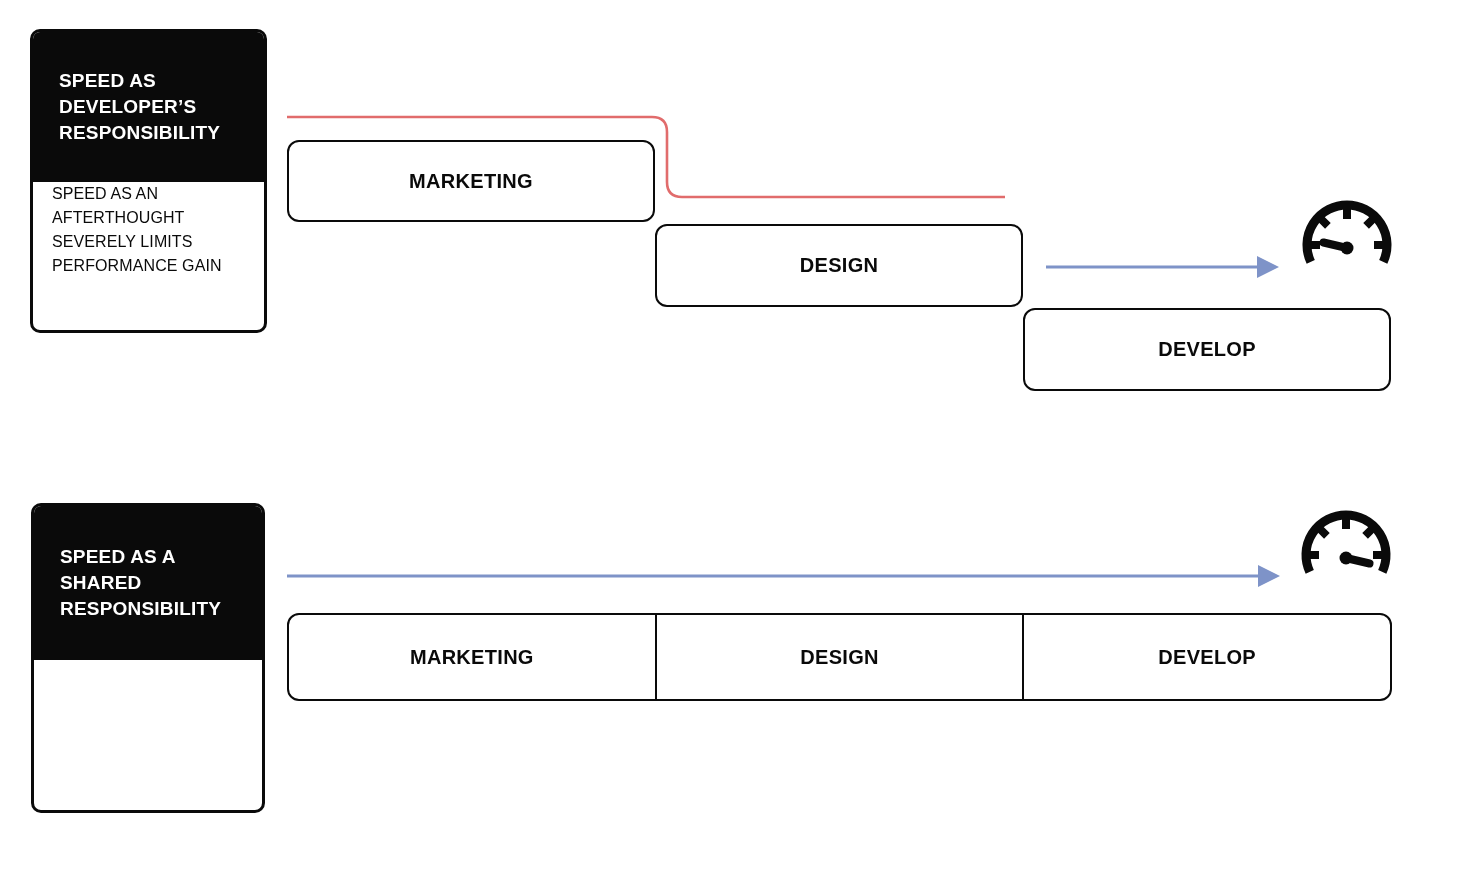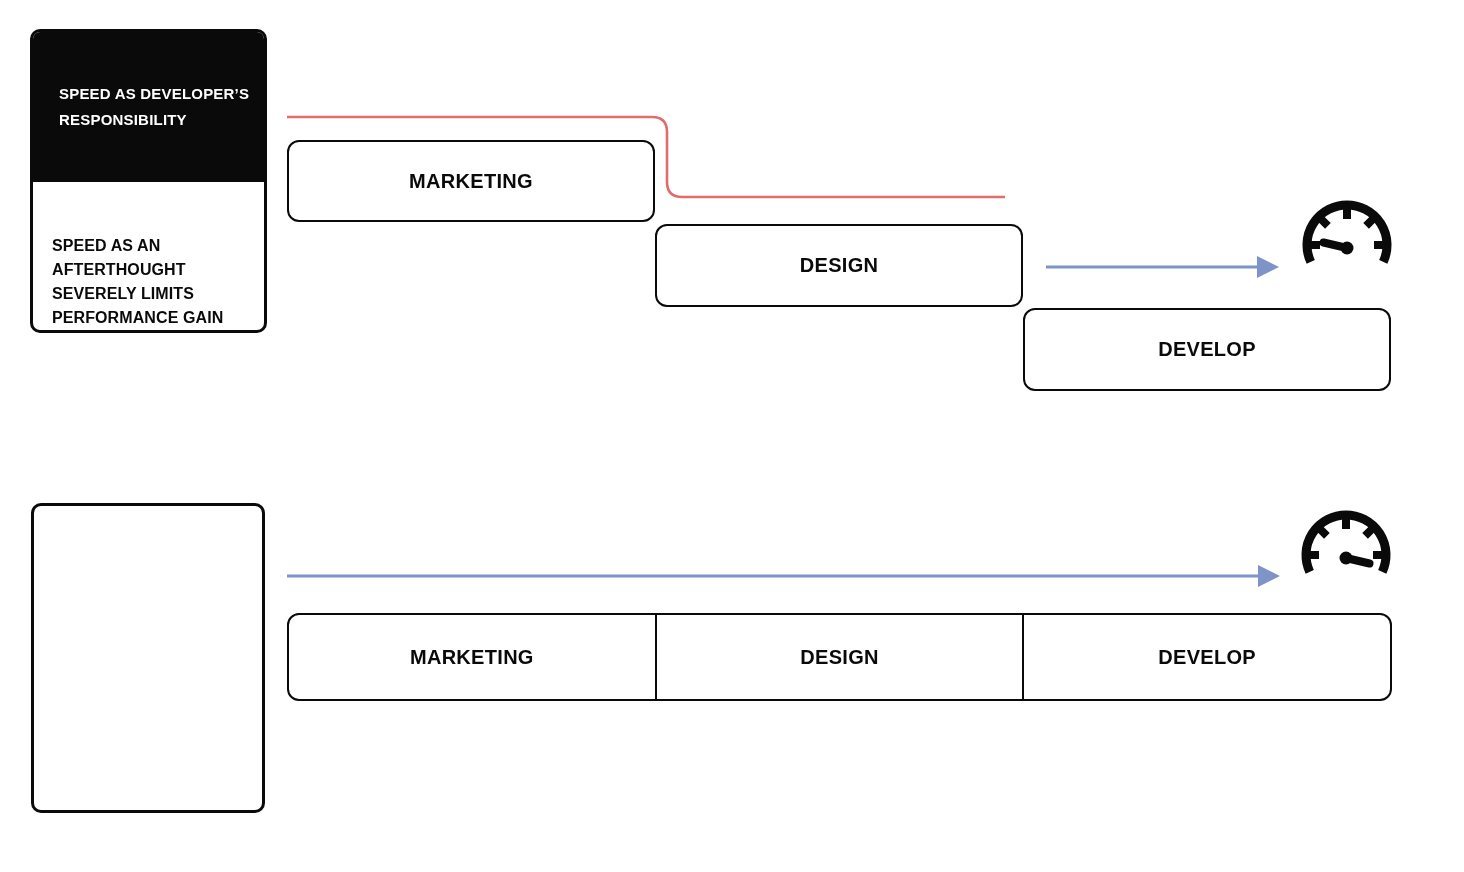--- a/index.html
+++ b/index.html
@@ -12,27 +12,27 @@
   
   .card{
     position:absolute;border:3px solid var(--ink,#0a0a0a);border-radius:10px;
     background:#ffffff;overflow:hidden;display:flex;flex-direction:column;box-sizing:content-box;
   }
   .card-a{left:30px;top:29px;width:231px;height:298px;}
   .card-b{left:31px;top:503px;width:228px;height:304px;}
   .card-header{
     background:var(--card-header-bg,#0a0a0a);color:var(--card-header-text,#ffffff);
     display:flex;align-items:center;padding:0 14px 0 26px;
-    font-weight:bold;font-size:15px;line-height:26px;letter-spacing:0.2px;
+    font-weight:bold;font-size:19px;line-height:26px;letter-spacing:0.2px;
   }
   .card-a .card-header{height:150px;}
   .card-b .card-header{height:154px;}
   .card-body{
-    flex:1;display:flex;align-items:flex-end;padding:0 12px 0 19px;
-    font-weight:bold;font-size:16px;line-height:24px;letter-spacing:0.1px;color:var(--ink,#0a0a0a);
+    flex:1;display:flex;align-items:flex-start;padding:0 12px 0 19px;
+    font-weight:normal;font-size:16px;line-height:24px;letter-spacing:0.1px;color:var(--ink,#0a0a0a);
   }
 
   
   .pbox{
     position:absolute;background:#ffffff;border:2.5px solid var(--ink,#0a0a0a);border-radius:12px;
     display:flex;align-items:center;justify-content:center;
     font-weight:bold;font-size:20px;letter-spacing:0.3px;box-sizing:border-box;
   }
   .pbox-marketing{left:287px;top:140px;width:368px;height:82px;}
   .pbox-design{left:655px;top:224px;width:368px;height:83px;}
@@ -100,20 +100,23 @@
     <svg class="speedo speedo-a" viewBox="0 0 100 104" xmlns="http://www.w3.org/2000/svg">
       <path class="gauge-arc" d="M 13.75 70.9 A 40 40 0 1 1 86.25 70.9"></path>
       <path class="gauge-ticks" d="M50 13 V 28 M79 25 L69.1 34.9 M21 25 L30.9 34.9 M91 54 H 77 M9 54 H 23"></path>
       <circle class="gauge-pivot" cx="50" cy="57" r="6.5"></circle>
       <path class="gauge-needle" d="M 50 57 L 26.5 51.5"></path>
     </svg>
   </section>
 
   <section>
     <div class="card card-b">
+      <div class="card-header">
+        <span>SPEED AS A SHARED RESPONSIBILITY</span>
+      </div>
     </div>
 
     <div class="prow">
       <div class="seg">
         <span>MARKETING</span>
       </div>
       <div class="seg">
         <span>DESIGN</span>
       </div>
       <div class="seg">

